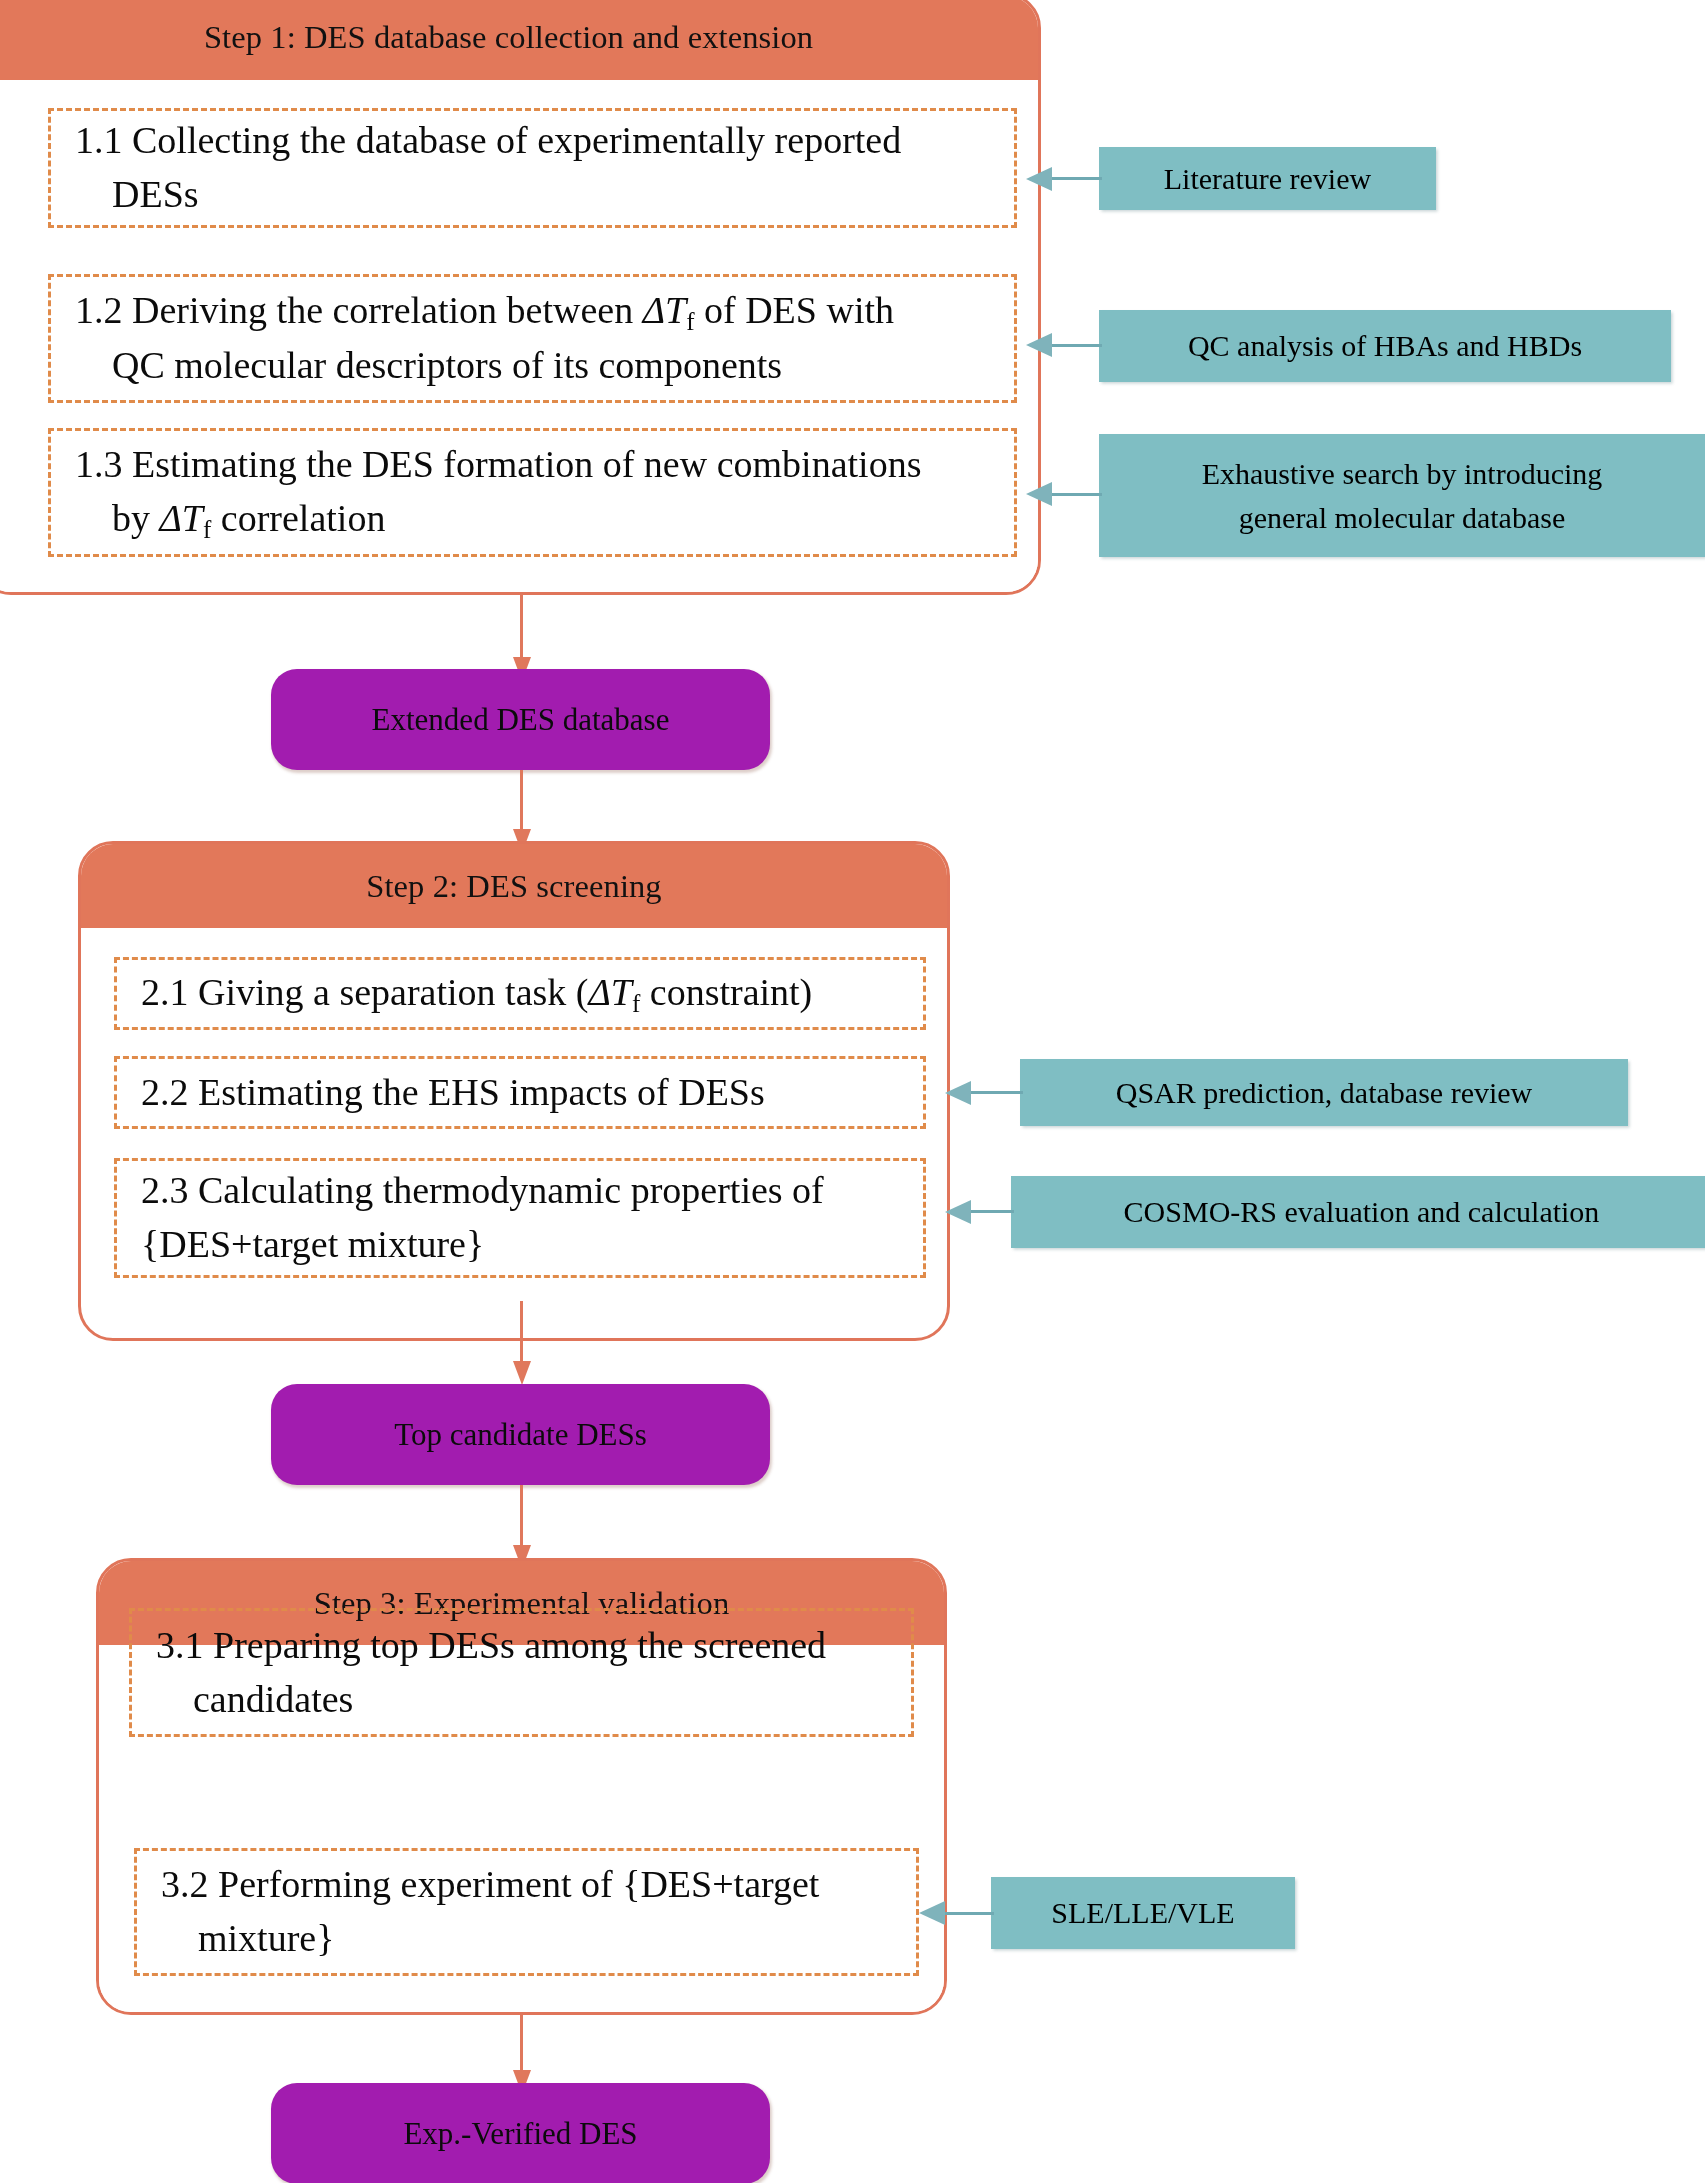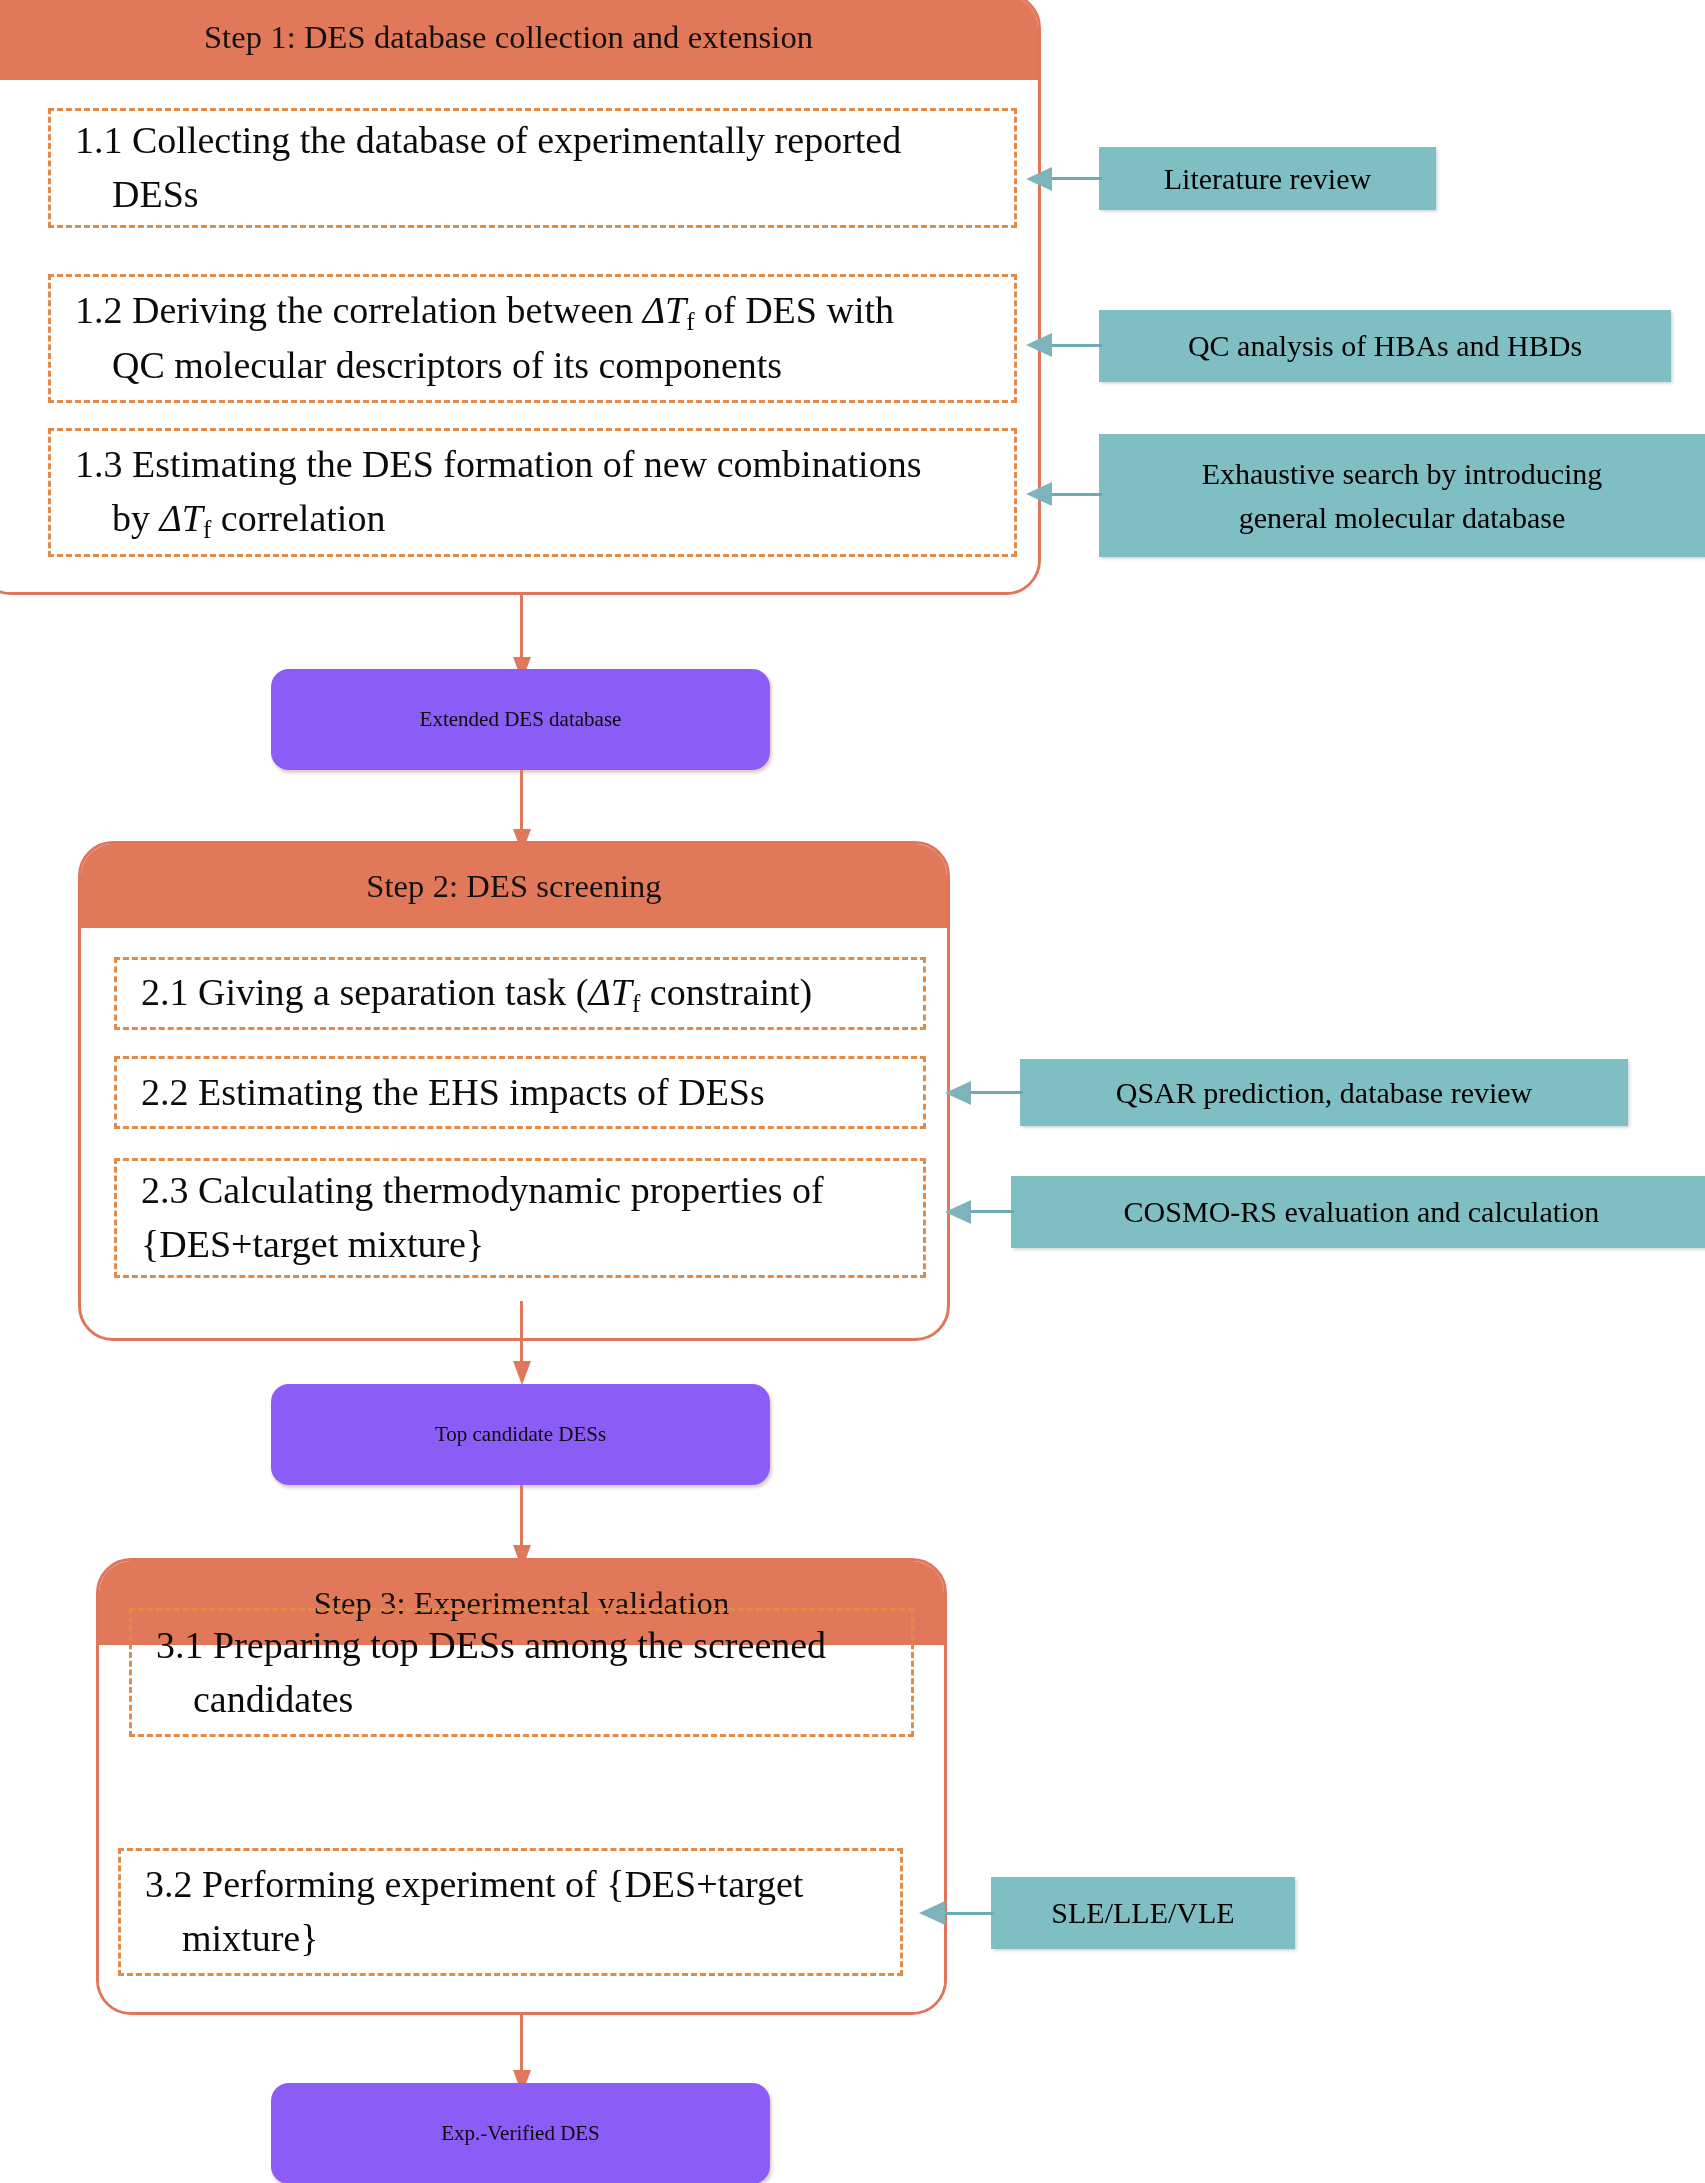--- a/index.html
+++ b/index.html
@@ -58,24 +58,24 @@
     align-items: center;
   }
   .substep .txt { display: block; width: 100%; }
   .substep.center { justify-content: center; text-align: left; }
   .substep .indent2 { display: block; padding-left: 37px; }
 
   
   .pill {
     position: absolute;
     box-sizing: border-box;
-    background: #8b5cf6;
-    border-radius: 18px;
+    background: #a21caf;
+    border-radius: 26px;
     color: #0b0b0b;
-    font-size: 21px;
+    font-size: 31px;
     display: flex;
     align-items: center;
     justify-content: center;
     text-align: center;
     box-shadow: 1.8px 2.4px 3px rgba(120,60,40,0.25);
   }
 
   
   .teal-box {
     position: absolute;
@@ -236,21 +236,21 @@
     <div class="step-body" style="height:369px;"></div>
   </div>
 
   <div class="substep" style="left:129px; top:1608px; width:785px; height:129px;">
     <span class="txt">
       <span>3.1 Preparing top DESs among the screened</span>
       <span class="indent2">candidates</span>
     </span>
   </div>
 
-  <div class="substep" style="left:118px; top:1848px; width:785px; height:128px;">
+  <div class="substep" style="left:134px; top:1848px; width:785px; height:128px;">
     <span class="txt">
       <span>3.2 Performing experiment of {DES+target</span>
       <span class="indent2">mixture}</span>
     </span>
   </div>
 
   <div class="teal-box" style="left:991px; top:1877px; width:304px; height:72px;">
     <span>SLE/LLE/VLE</span>
   </div>
   <div class="h-line" style="left:945px; top:1912px; width:49px;"></div>

